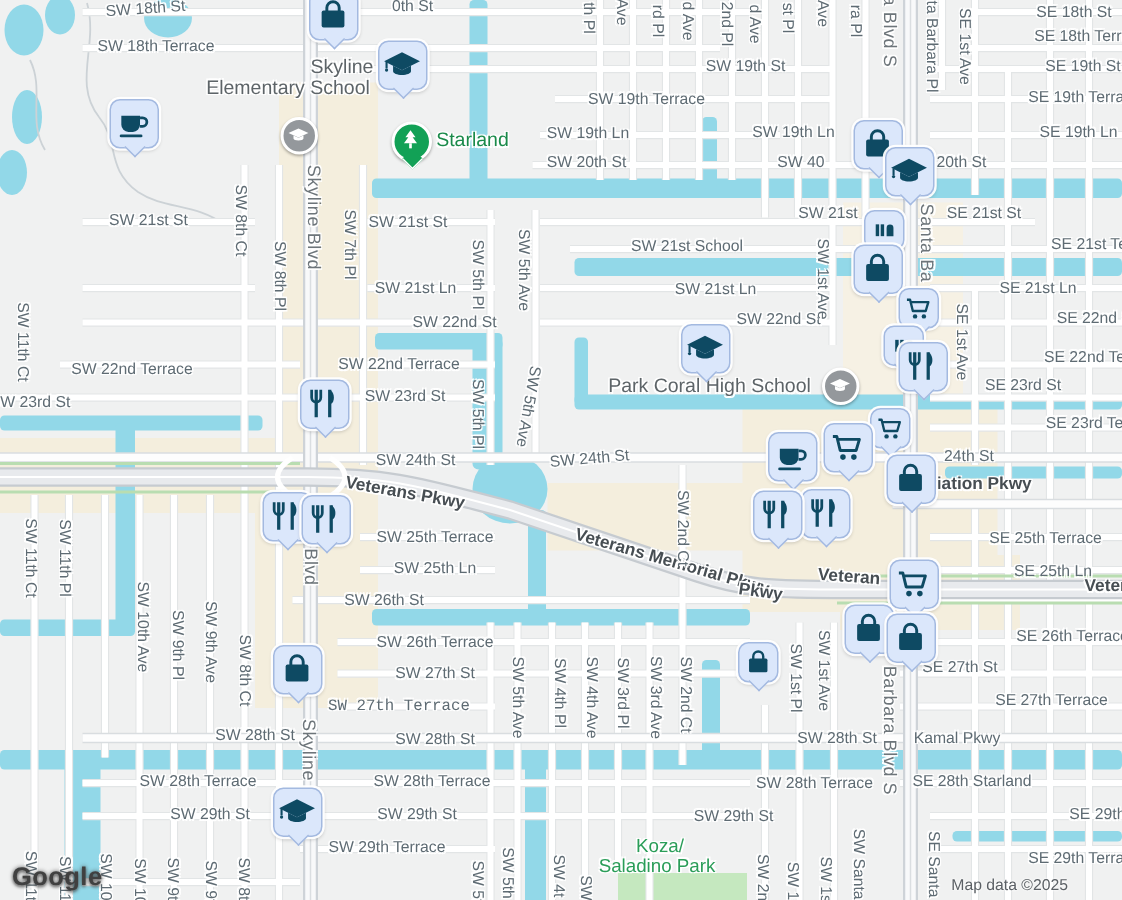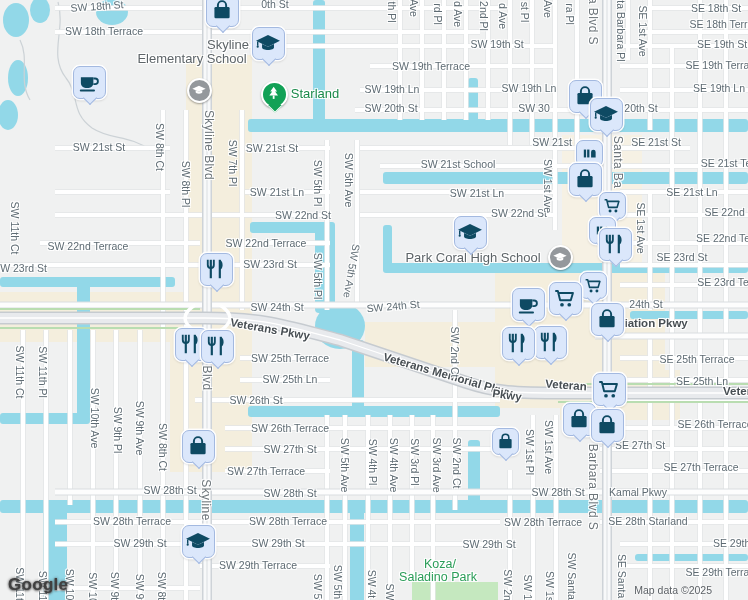--- a/index.html
+++ b/index.html
@@ -107,21 +107,21 @@
       <div class="lb st" style="left: 104px; top: 31px; transform: translate(-50%, -50%) rotate(0deg);">SW 18th Terrace</div>
       <div class="lb st" style="left: 727px; top: 24px; transform: translate(-50%, -50%) rotate(0deg);">SE 18th Terrace</div>
       <div class="lb st" style="left: 497px; top: 44px; transform: translate(-50%, -50%) rotate(0deg);">SW 19th St</div>
       <div class="lb st" style="left: 722px; top: 44px; transform: translate(-50%, -50%) rotate(0deg);">SE 19th St</div>
       <div class="lb st" style="left: 431px; top: 66px; transform: translate(-50%, -50%) rotate(0deg);">SW 19th Terrace</div>
       <div class="lb st" style="left: 723px; top: 65px; transform: translate(-50%, -50%) rotate(0deg);">SE 19th Terrace</div>
       <div class="lb st" style="left: 392px; top: 89px; transform: translate(-50%, -50%) rotate(0deg);">SW 19th Ln</div>
       <div class="lb st" style="left: 529px; top: 88px; transform: translate(-50%, -50%) rotate(0deg);">SW 19th Ln</div>
       <div class="lb st" style="left: 719px; top: 88px; transform: translate(-50%, -50%) rotate(0deg);">SE 19th Ln</div>
       <div class="lb st" style="left: 391px; top: 108px; transform: translate(-50%, -50%) rotate(0deg);">SW 20th St</div>
-      <div class="lb st" style="left: 534px; top: 108px; transform: translate(-50%, -50%) rotate(0deg);">SW 30</div>
+      <div class="lb st" style="left: 534px; top: 108px; transform: translate(-50%, -50%) rotate(0deg);">SW 40</div>
       <div class="lb st" style="left: 641px; top: 108px; transform: translate(-50%, -50%) rotate(0deg);">20th St</div>
       <div class="lb st" style="left: 99px; top: 147px; transform: translate(-50%, -50%) rotate(0deg);">SW 21st St</div>
       <div class="lb st" style="left: 272px; top: 148px; transform: translate(-50%, -50%) rotate(0deg);">SW 21st St</div>
       <div class="lb st" style="left: 552px; top: 142px; transform: translate(-50%, -50%) rotate(0deg);">SW 21st</div>
       <div class="lb st" style="left: 656px; top: 142px; transform: translate(-50%, -50%) rotate(0deg);">SE 21st St</div>
       <div class="lb st" style="left: 458px; top: 164px; transform: translate(-50%, -50%) rotate(0deg);">SW 21st School</div>
       <div class="lb st" style="left: 738px; top: 163px; transform: translate(-50%, -50%) rotate(0deg);">SE 21st Terrace</div>
       <div class="lb st" style="left: 277px; top: 192px; transform: translate(-50%, -50%) rotate(0deg);">SW 21st Ln</div>
       <div class="lb st" style="left: 477px; top: 193px; transform: translate(-50%, -50%) rotate(0deg);">SW 21st Ln</div>
       <div class="lb st" style="left: 692px; top: 192px; transform: translate(-50%, -50%) rotate(0deg);">SE 21st Ln</div>
@@ -140,21 +140,21 @@
       <div class="lb st" style="left: 646px; top: 304px; transform: translate(-50%, -50%) rotate(0deg);">24th St</div>
       <div class="lb st" style="left: 697px; top: 359px; transform: translate(-50%, -50%) rotate(0deg);">SE 25th Terrace</div>
       <div class="lb st" style="left: 290px; top: 358px; transform: translate(-50%, -50%) rotate(0deg);">SW 25th Terrace</div>
       <div class="lb st" style="left: 290px; top: 379px; transform: translate(-50%, -50%) rotate(0deg);">SW 25th Ln</div>
       <div class="lb st" style="left: 702px; top: 381px; transform: translate(-50%, -50%) rotate(0deg);">SE 25th Ln</div>
       <div class="lb st" style="left: 256px; top: 400px; transform: translate(-50%, -50%) rotate(0deg); text-align: center;">SW 26th St</div>
       <div class="lb st" style="left: 290px; top: 428px; transform: translate(-50%, -50%) rotate(0deg);">SW 26th Terrace</div>
       <div class="lb st" style="left: 715px; top: 424px; transform: translate(-50%, -50%) rotate(0deg);">SE 26th Terrace</div>
       <div class="lb st" style="left: 290px; top: 449px; transform: translate(-50%, -50%) rotate(0deg);">SW 27th St</div>
       <div class="lb st" style="left: 640px; top: 445px; transform: translate(-50%, -50%) rotate(0deg);">SE 27th St</div>
-      <div class="lb st" style="left: 266px; top: 471px; transform: translate(-50%, -50%) rotate(0deg);">SW 27th Terrace</div>
+      <div class="lb st" style="left: 266px; top: 471px; transform: translate(-50%, -50%) rotate(0deg); font-family: Liberation Mono, monospace;">SW 27th Terrace</div>
       <div class="lb st" style="left: 701px; top: 467px; transform: translate(-50%, -50%) rotate(0deg);">SE 27th Terrace</div>
       <div class="lb st" style="left: 170px; top: 490px; transform: translate(-50%, -50%) rotate(0deg);">SW 28th St</div>
       <div class="lb st" style="left: 290px; top: 493px; transform: translate(-50%, -50%) rotate(0deg);">SW 28th St</div>
       <div class="lb st" style="left: 558px; top: 492px; transform: translate(-50%, -50%) rotate(0deg);">SW 28th St</div>
       <div class="lb st" style="left: 638px; top: 492px; transform: translate(-50%, -50%) rotate(0deg);">Kamal Pkwy</div>
       <div class="lb st" style="left: 132px; top: 521px; transform: translate(-50%, -50%) rotate(0deg);">SW 28th Terrace</div>
       <div class="lb st" style="left: 288px; top: 521px; transform: translate(-50%, -50%) rotate(0deg);">SW 28th Terrace</div>
       <div class="lb st" style="left: 543px; top: 522px; transform: translate(-50%, -50%) rotate(0deg);">SW 28th Terrace</div>
       <div class="lb st" style="left: 648px; top: 521px; transform: translate(-50%, -50%) rotate(0deg);">SE 28th Starland</div>
       <div class="lb st" style="left: 140px; top: 543px; transform: translate(-50%, -50%) rotate(0deg);">SW 29th St</div>

